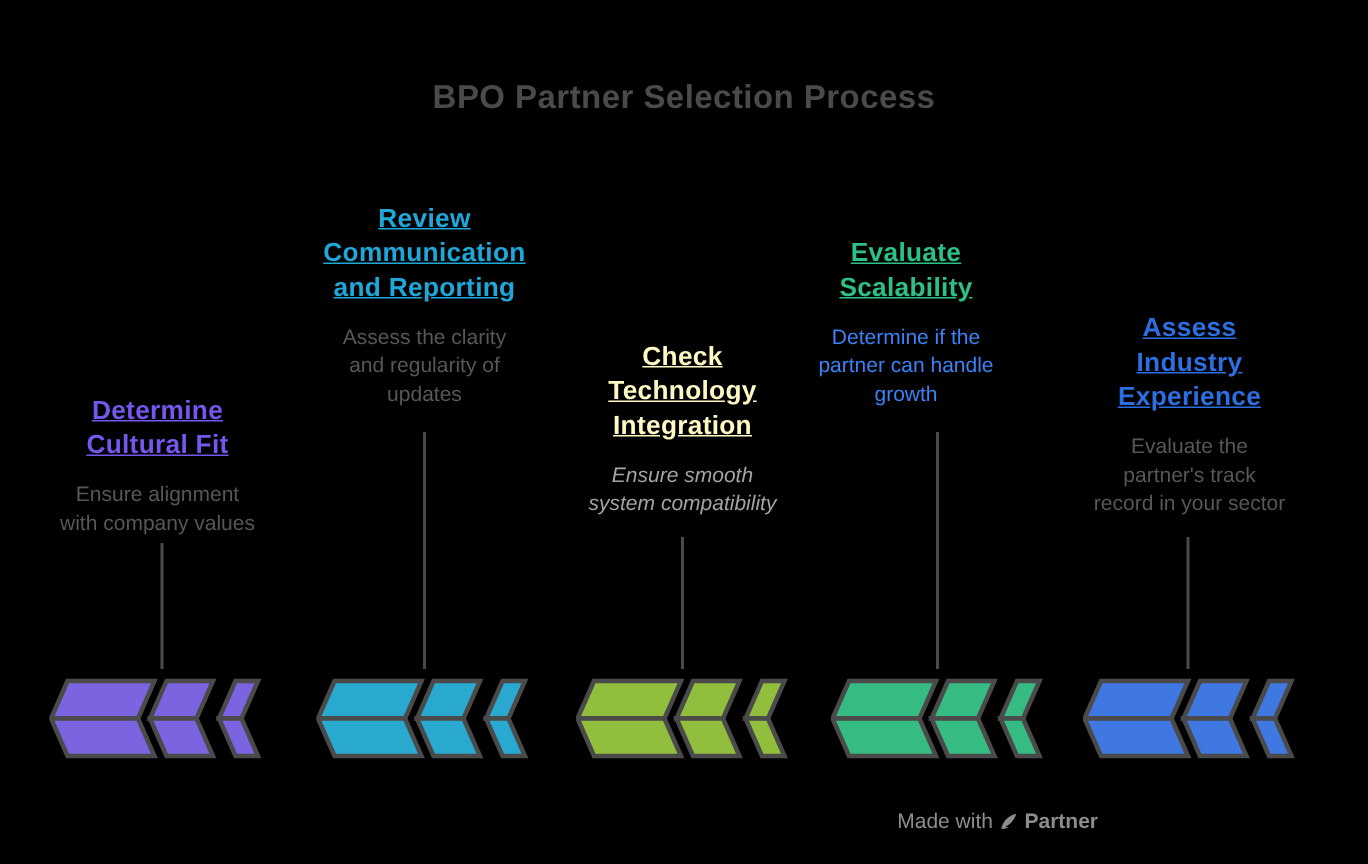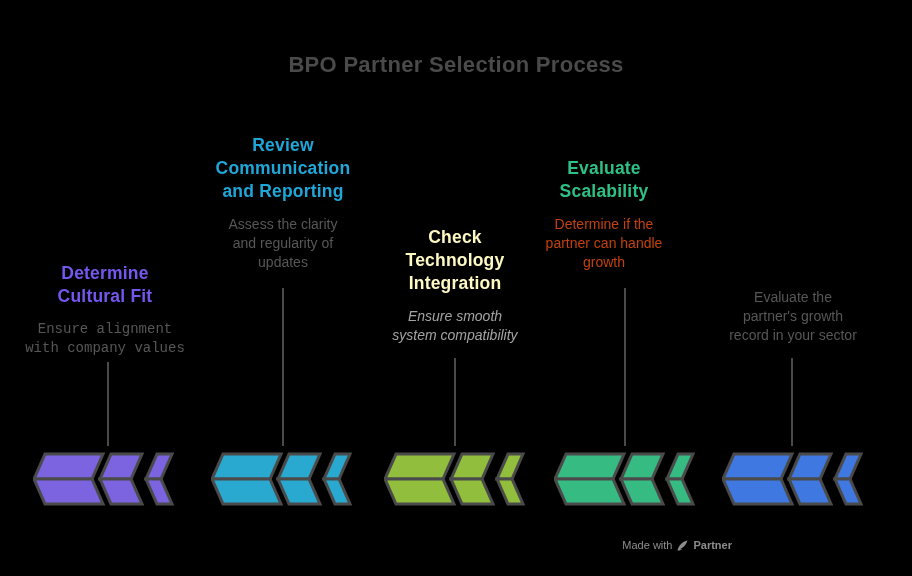--- a/index.html
+++ b/index.html
@@ -18,21 +18,21 @@
     margin: 0;
   }
 
   .step-text {
     position: absolute; width: 200px;
     transform: translateX(-50%);
     text-align: center;
   }
   .step-title {
     font-size: 17.5px; font-weight: bold; line-height: 23px;
-    white-space: pre-line; letter-spacing: 0.2px;
+    white-space: pre-line; letter-spacing: 0.2px; text-decoration: underline;
   }
   .step-desc {
     margin-top: 12px;
     font-size: 14px; line-height: 19px;
     white-space: pre-line;
   }
 
   
   .s1 .step-text { left: 105px; bottom: 218px; }
   .s2 .step-text { left: 283px; bottom: 304px; }
@@ -51,38 +51,38 @@
   .s1 .arrow { left: 33px; }
   .s2 .arrow { left: 211px; }
   .s3 .arrow { left: 384px; }
   .s4 .arrow { left: 554px; }
   .s5 .arrow { left: 722px; }
 
   .arrow polygon { stroke-width: 3; stroke-linejoin: miter; }
 
   .watermark {
     position: absolute; right: 24px; top: 539px;
-    display: flex; align-items: flex-start; gap: 4px;
-    font-size: 11px;
+    display: flex; align-items: center; gap: 4px;
+    font-size: 14px;
   }
   .watermark .brand { font-weight: bold; }
   .feather-icon { display: inline-block; }
 </style>
 </head>
 <body>
 
 <div class="canvas">
 
   <h1 class="diagram-title" style="color: rgb(74, 74, 74);">BPO Partner Selection Process</h1>
 
   <div class="step s1">
     <div class="step-text">
       <div class="step-title" style="color: rgb(117, 87, 238);">Determine
 Cultural Fit</div>
-      <div class="step-desc" style="color: rgb(87, 87, 87); font-family: Liberation Mono, monospace;">Ensure alignment
+      <div class="step-desc" style="color: rgb(87, 87, 87);">Ensure alignment
 with company values</div>
     </div>
     <div class="connector" style="background: rgb(74, 74, 74);"></div>
     <svg class="arrow" viewBox="0 0 146 54">
       <polygon points="12,2 70,2 59,27 1,27" fill="#7C63DF" stroke="#4A4A4A"></polygon>
       <polygon points="1,27 59,27 70,52 12,52" fill="#7C63DF" stroke="#4A4A4A"></polygon>
       <polygon points="78,2 109,2 98,27 67,27" fill="#7C63DF" stroke="#4A4A4A"></polygon>
       <polygon points="67,27 98,27 109,52 78,52" fill="#7C63DF" stroke="#4A4A4A"></polygon>
       <polygon points="124,2 139,2 128,27 113,27" fill="#7C63DF" stroke="#4A4A4A"></polygon>
       <polygon points="113,27 128,27 139,52 124,52" fill="#7C63DF" stroke="#4A4A4A"></polygon>
@@ -125,39 +125,42 @@
       <polygon points="67,27 98,27 109,52 78,52" fill="#92BE3D" stroke="#4A4A4A"></polygon>
       <polygon points="124,2 139,2 128,27 113,27" fill="#92BE3D" stroke="#4A4A4A"></polygon>
       <polygon points="113,27 128,27 139,52 124,52" fill="#92BE3D" stroke="#4A4A4A"></polygon>
     </svg>
   </div>
 
   <div class="step s4">
     <div class="step-text">
       <div class="step-title" style="color: rgb(46, 193, 134);">Evaluate
 Scalability</div>
-      <div class="step-desc" style="color: #c2410c;">Determine if the
+      <div class="step-desc" style="color: #3b82f6;">Determine if the
 partner can handle
 growth</div>
     </div>
     <div class="connector" style="background: rgb(74, 74, 74);"></div>
     <svg class="arrow" viewBox="0 0 146 54">
       <polygon points="12,2 70,2 59,27 1,27" fill="#36BC83" stroke="#4A4A4A"></polygon>
       <polygon points="1,27 59,27 70,52 12,52" fill="#36BC83" stroke="#4A4A4A"></polygon>
       <polygon points="78,2 109,2 98,27 67,27" fill="#36BC83" stroke="#4A4A4A"></polygon>
       <polygon points="67,27 98,27 109,52 78,52" fill="#36BC83" stroke="#4A4A4A"></polygon>
       <polygon points="124,2 139,2 128,27 113,27" fill="#36BC83" stroke="#4A4A4A"></polygon>
       <polygon points="113,27 128,27 139,52 124,52" fill="#36BC83" stroke="#4A4A4A"></polygon>
     </svg>
   </div>
 
   <div class="step s5">
     <div class="step-text">
+      <div class="step-title" style="color: rgb(45, 111, 226);">Assess
+Industry
+Experience</div>
       <div class="step-desc" style="color: rgb(87, 87, 87);">Evaluate the
-partner's growth
+partner's track
 record in your sector</div>
     </div>
     <div class="connector" style="background: rgb(74, 74, 74);"></div>
     <svg class="arrow" viewBox="0 0 146 54">
       <polygon points="12,2 70,2 59,27 1,27" fill="#3E78E0" stroke="#4A4A4A"></polygon>
       <polygon points="1,27 59,27 70,52 12,52" fill="#3E78E0" stroke="#4A4A4A"></polygon>
       <polygon points="78,2 109,2 98,27 67,27" fill="#3E78E0" stroke="#4A4A4A"></polygon>
       <polygon points="67,27 98,27 109,52 78,52" fill="#3E78E0" stroke="#4A4A4A"></polygon>
       <polygon points="124,2 139,2 128,27 113,27" fill="#3E78E0" stroke="#4A4A4A"></polygon>
       <polygon points="113,27 128,27 139,52 124,52" fill="#3E78E0" stroke="#4A4A4A"></polygon>

